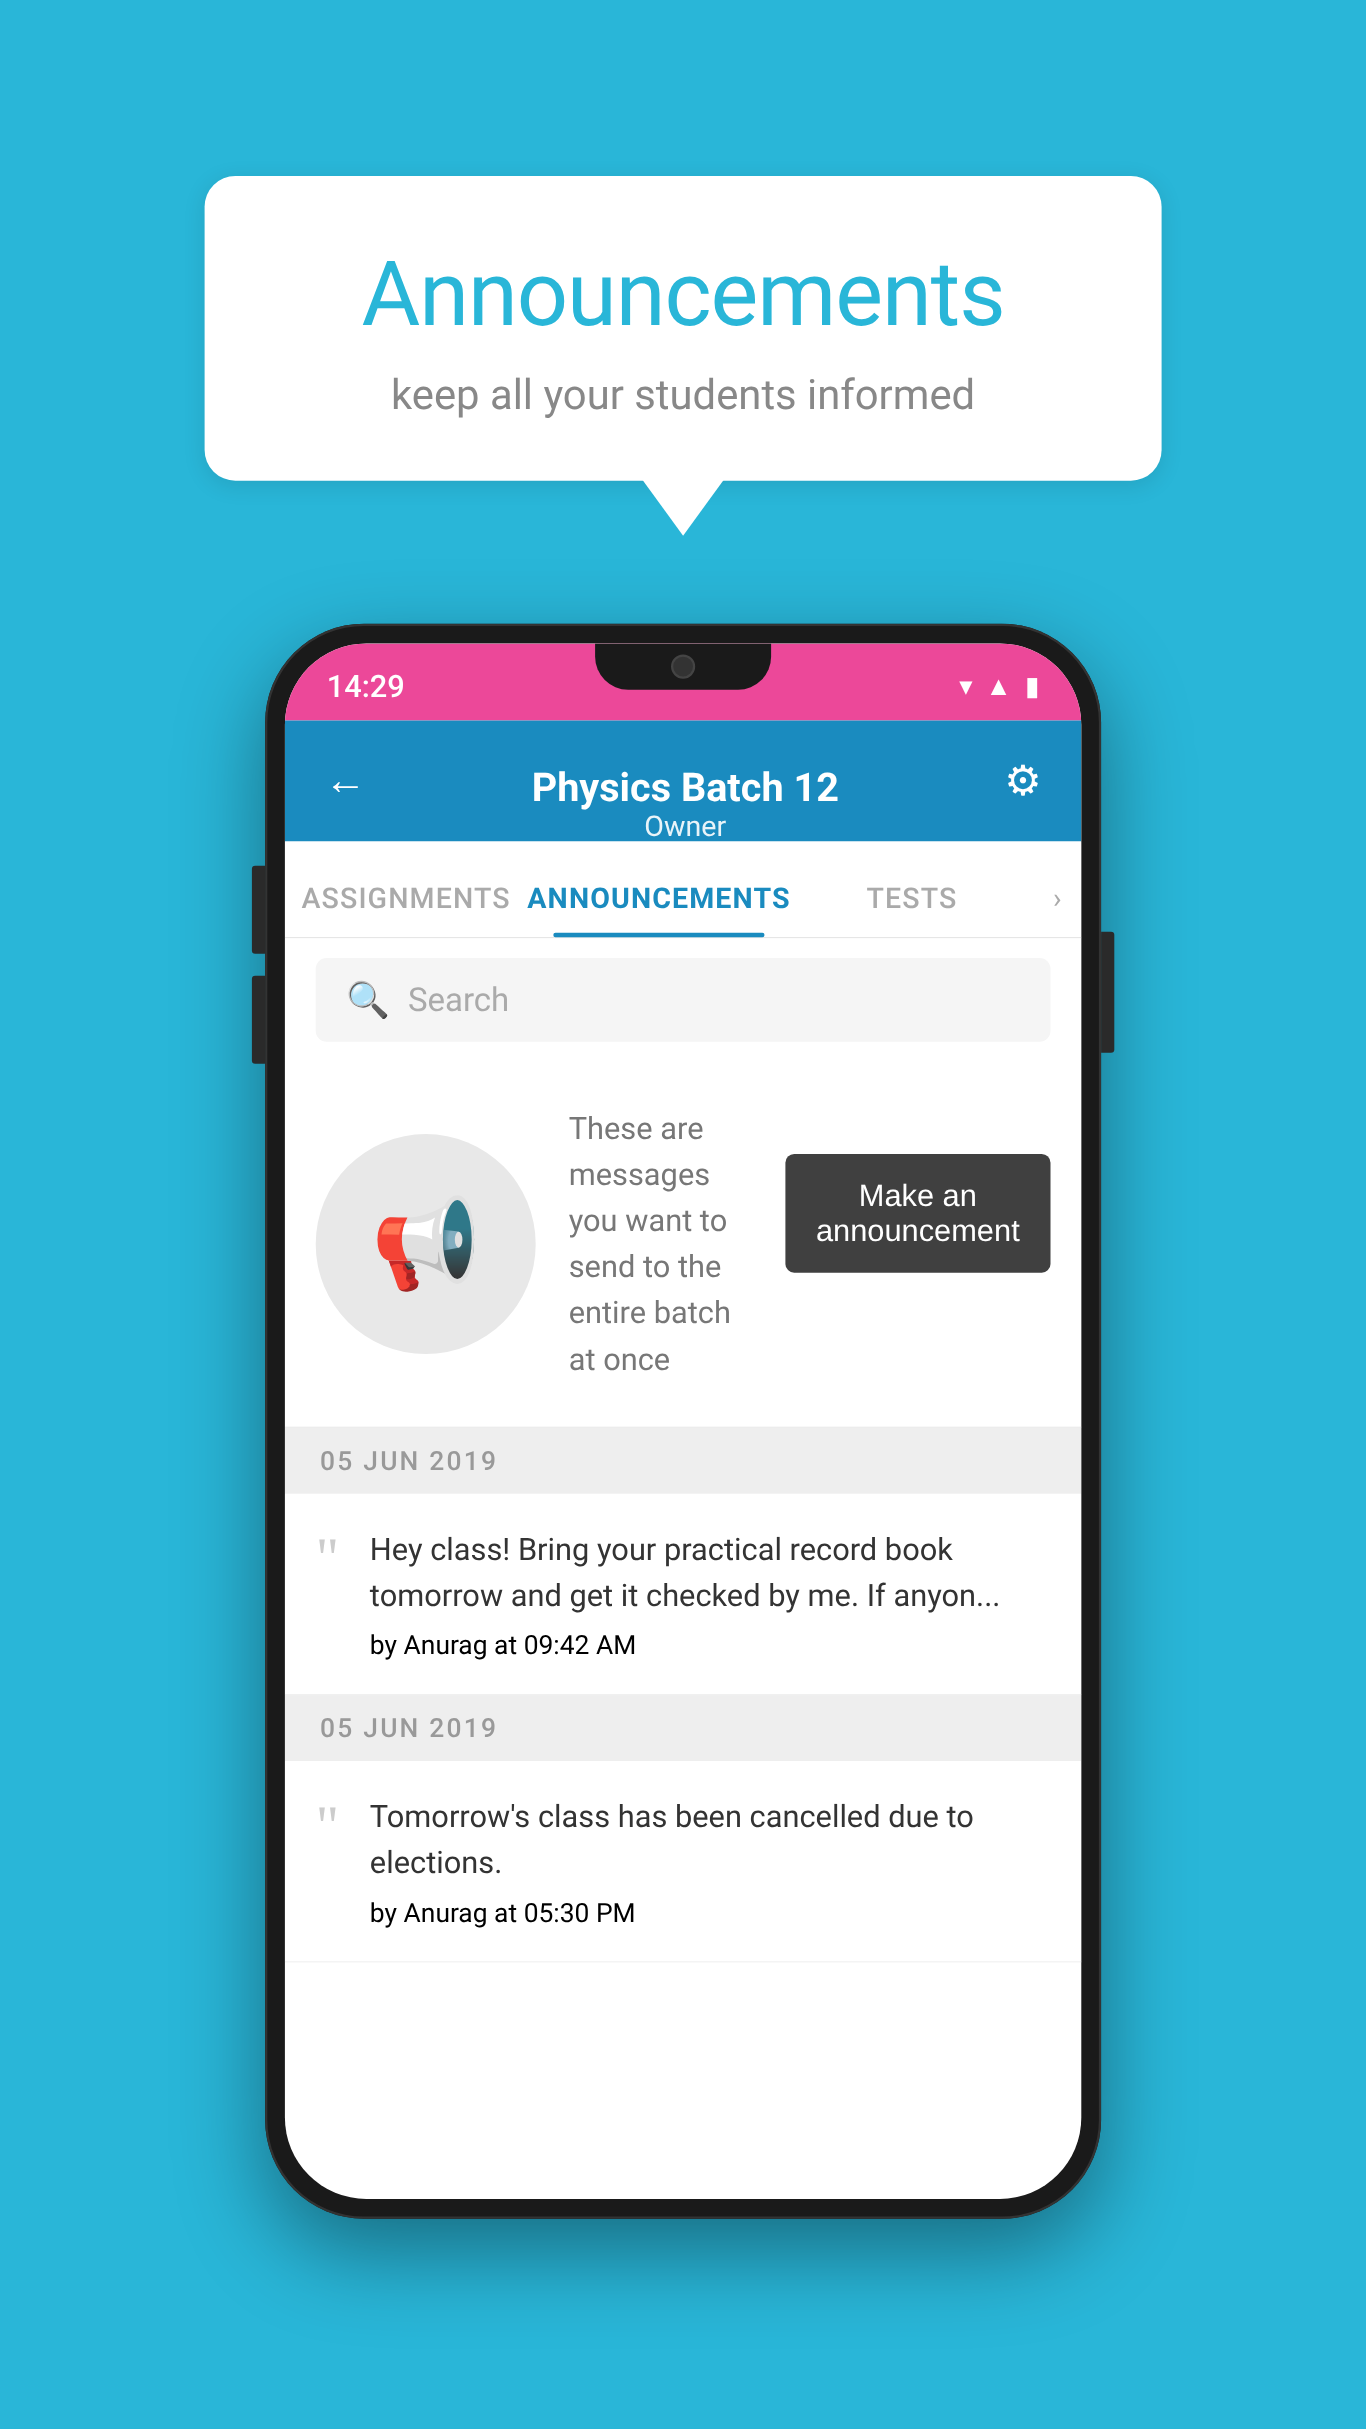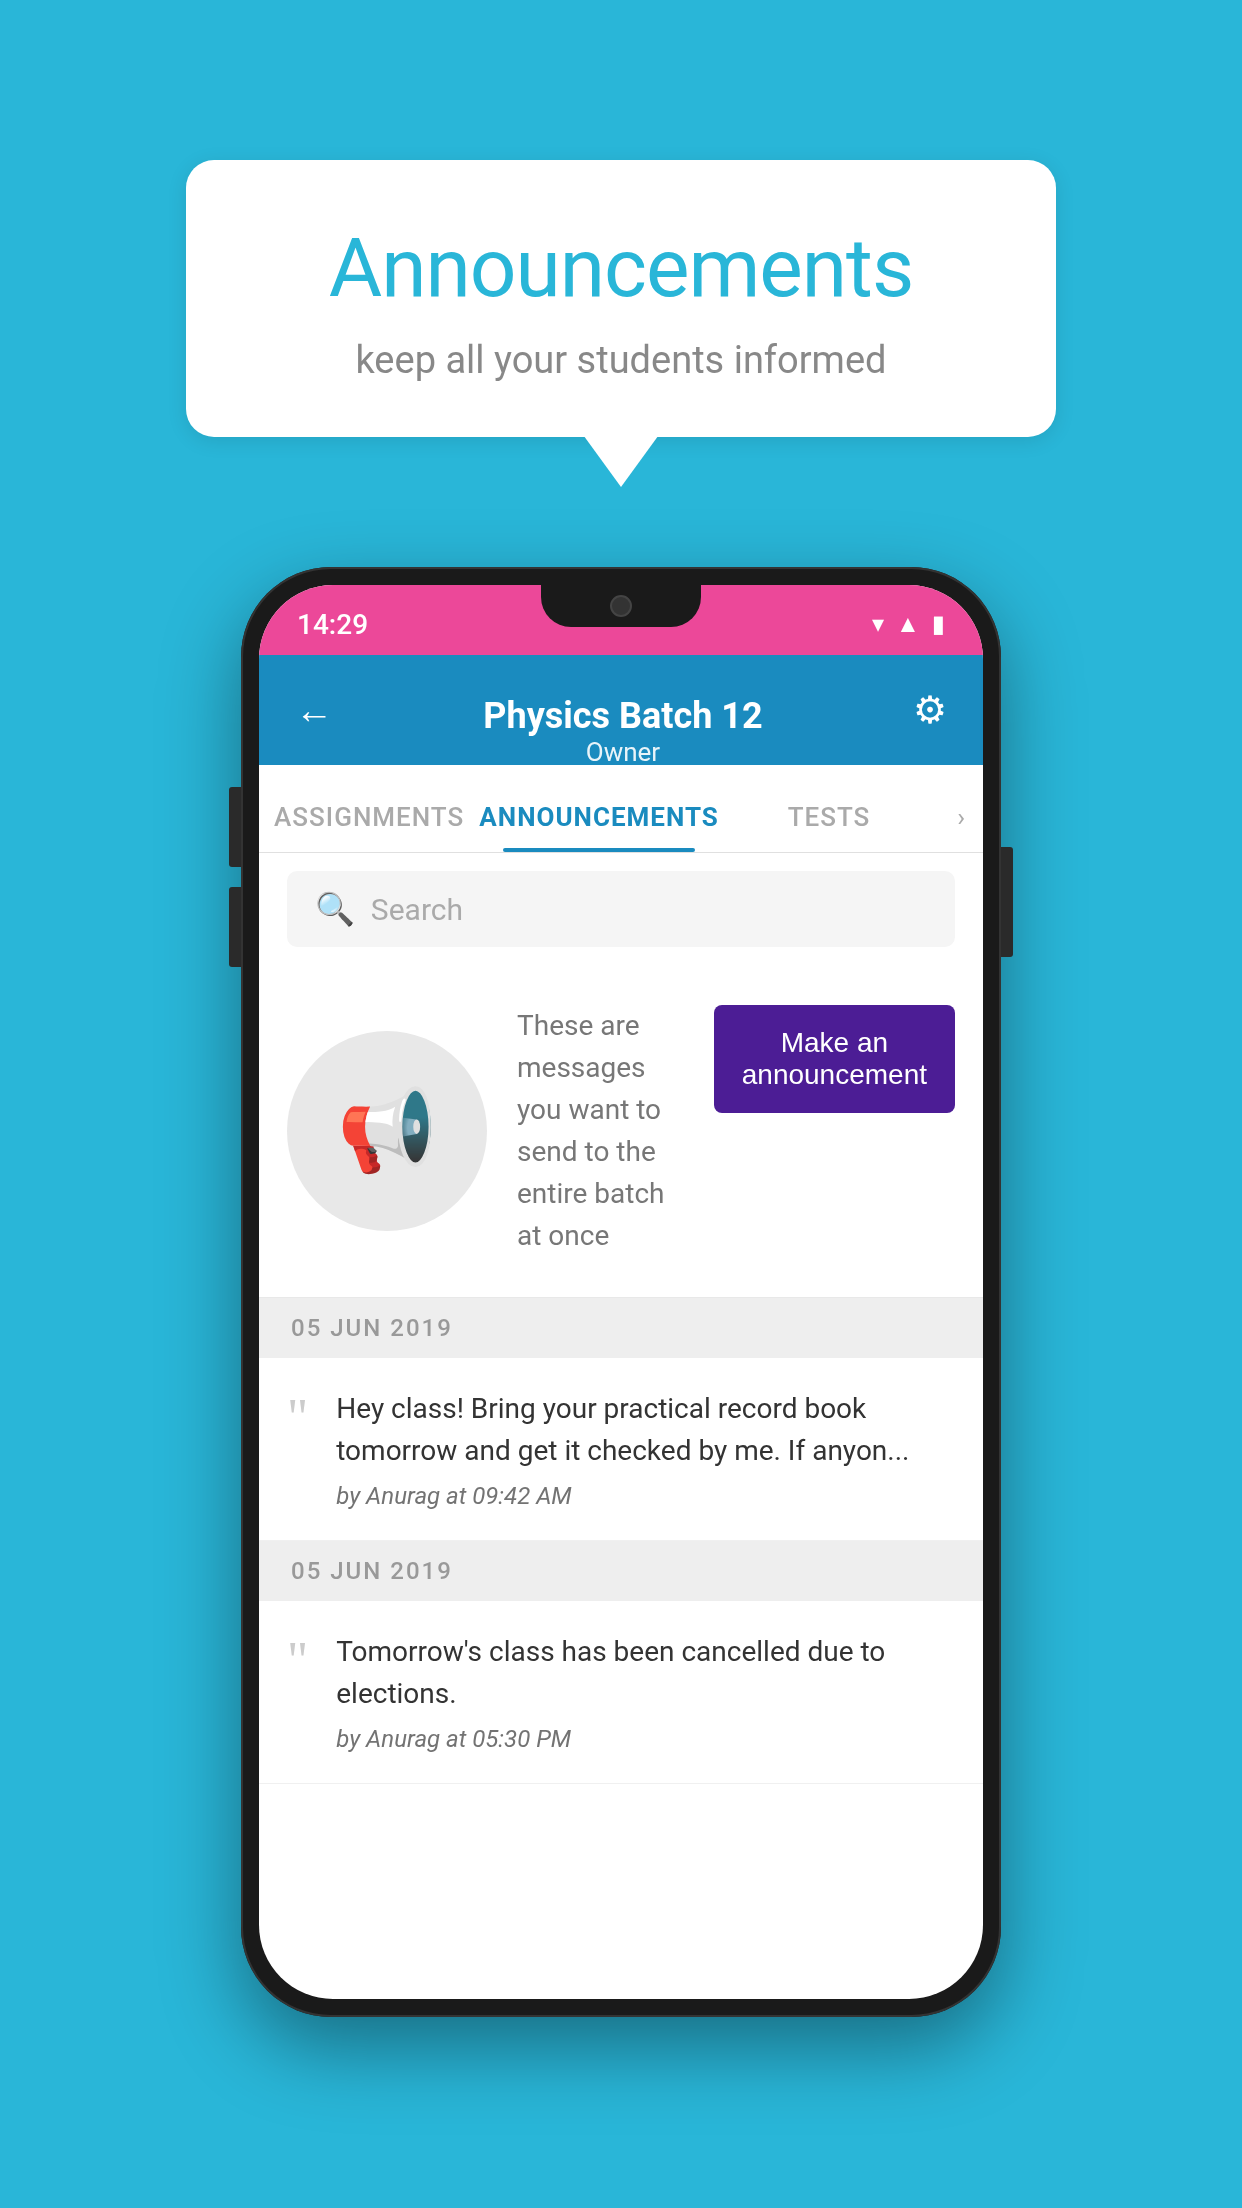--- a/index.html
+++ b/index.html
@@ -271,31 +271,32 @@
       gap: 20px;
     }
 
     .promo-text {
       font-size: 28px;
       color: #777;
       line-height: 1.5;
     }
 
     .make-announcement-btn {
-      background: #4c1d95;
+      background: #404040;
       color: white;
       border: none;
       border-radius: 8px;
       padding: 22px 28px;
       font-size: 28px;
       font-weight: 500;
       cursor: pointer;
       text-align: center;
       align-self: flex-start;
       width: 100%;
+      margin-top: 44px;
     }
 
     
     .date-separator {
       background: #eeeeee;
       padding: 16px 32px;
       font-size: 24px;
       color: #999;
       font-weight: 500;
       letter-spacing: 2px;
@@ -326,22 +327,21 @@
 
     .announcement-message {
       font-size: 28px;
       color: #333;
       line-height: 1.5;
       margin-bottom: 10px;
     }
 
     .announcement-meta {
       font-size: 24px;
-      color: #737373;
-      font-style: italic;
+      color: #000000;
     }
 
     
     .phone-side-btn-vol {
       position: absolute;
       left: -12px;
       top: 220px;
       width: 12px;
       height: 80px;
       background: #2a2a2a;

